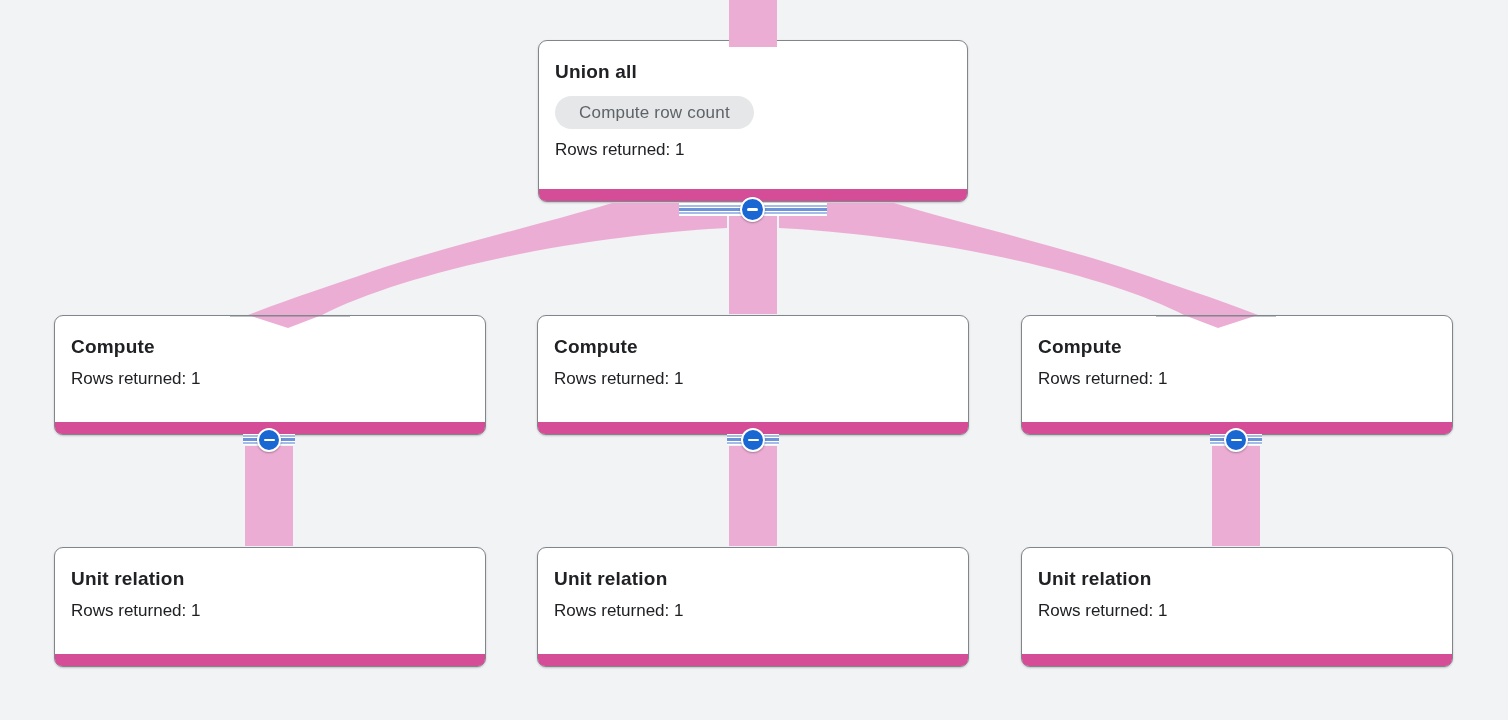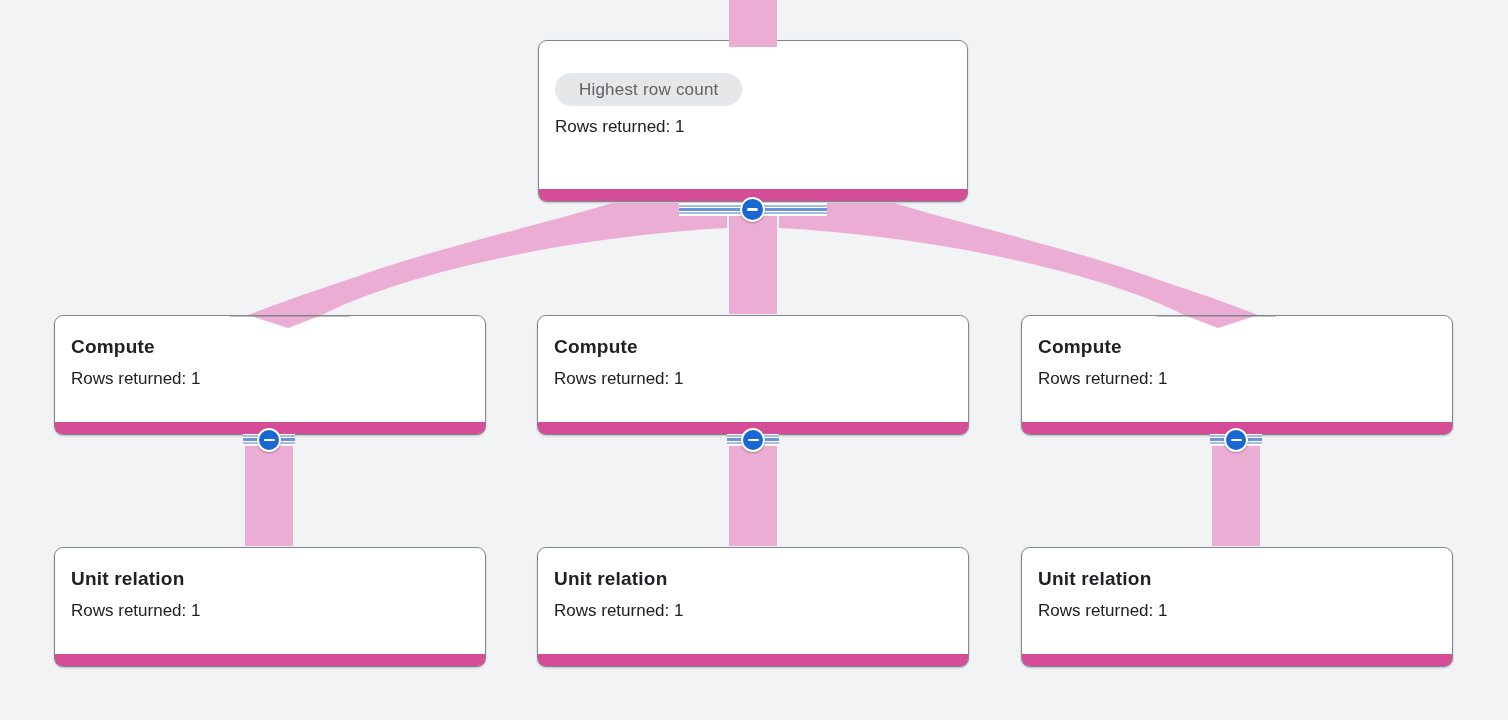--- a/index.html
+++ b/index.html
@@ -102,22 +102,23 @@
            L 779 203 Z"></path>
 
   <path class="border-patch" d="M 230 315.75 H 350 M 1156 315.75 H 1276"></path>
 
   <rect class="edge" x="245" y="446" width="48" height="100"></rect>
   <rect class="edge" x="729" y="446" width="48" height="100"></rect>
   <rect class="edge" x="1212" y="446" width="48" height="100"></rect>
 </svg>
 
 <div class="node" style="left:538px;top:40px;width:430px;height:162px">
+  <div class="node-title">Union all</div>
   <div class="badge-row">
-    <span class="badge">Highest row count</span>
+    <span class="badge">Compute row count</span>
   </div>
   <div class="rows-label">Rows returned: 1</div>
   <div class="accent-bar"></div>
 </div>
 
 <div class="node" style="left:54px;top:315px;width:432px;height:120px">
   <div class="node-title">Compute</div>
   <div class="rows-label">Rows returned: 1</div>
   <div class="accent-bar"></div>
 </div>

